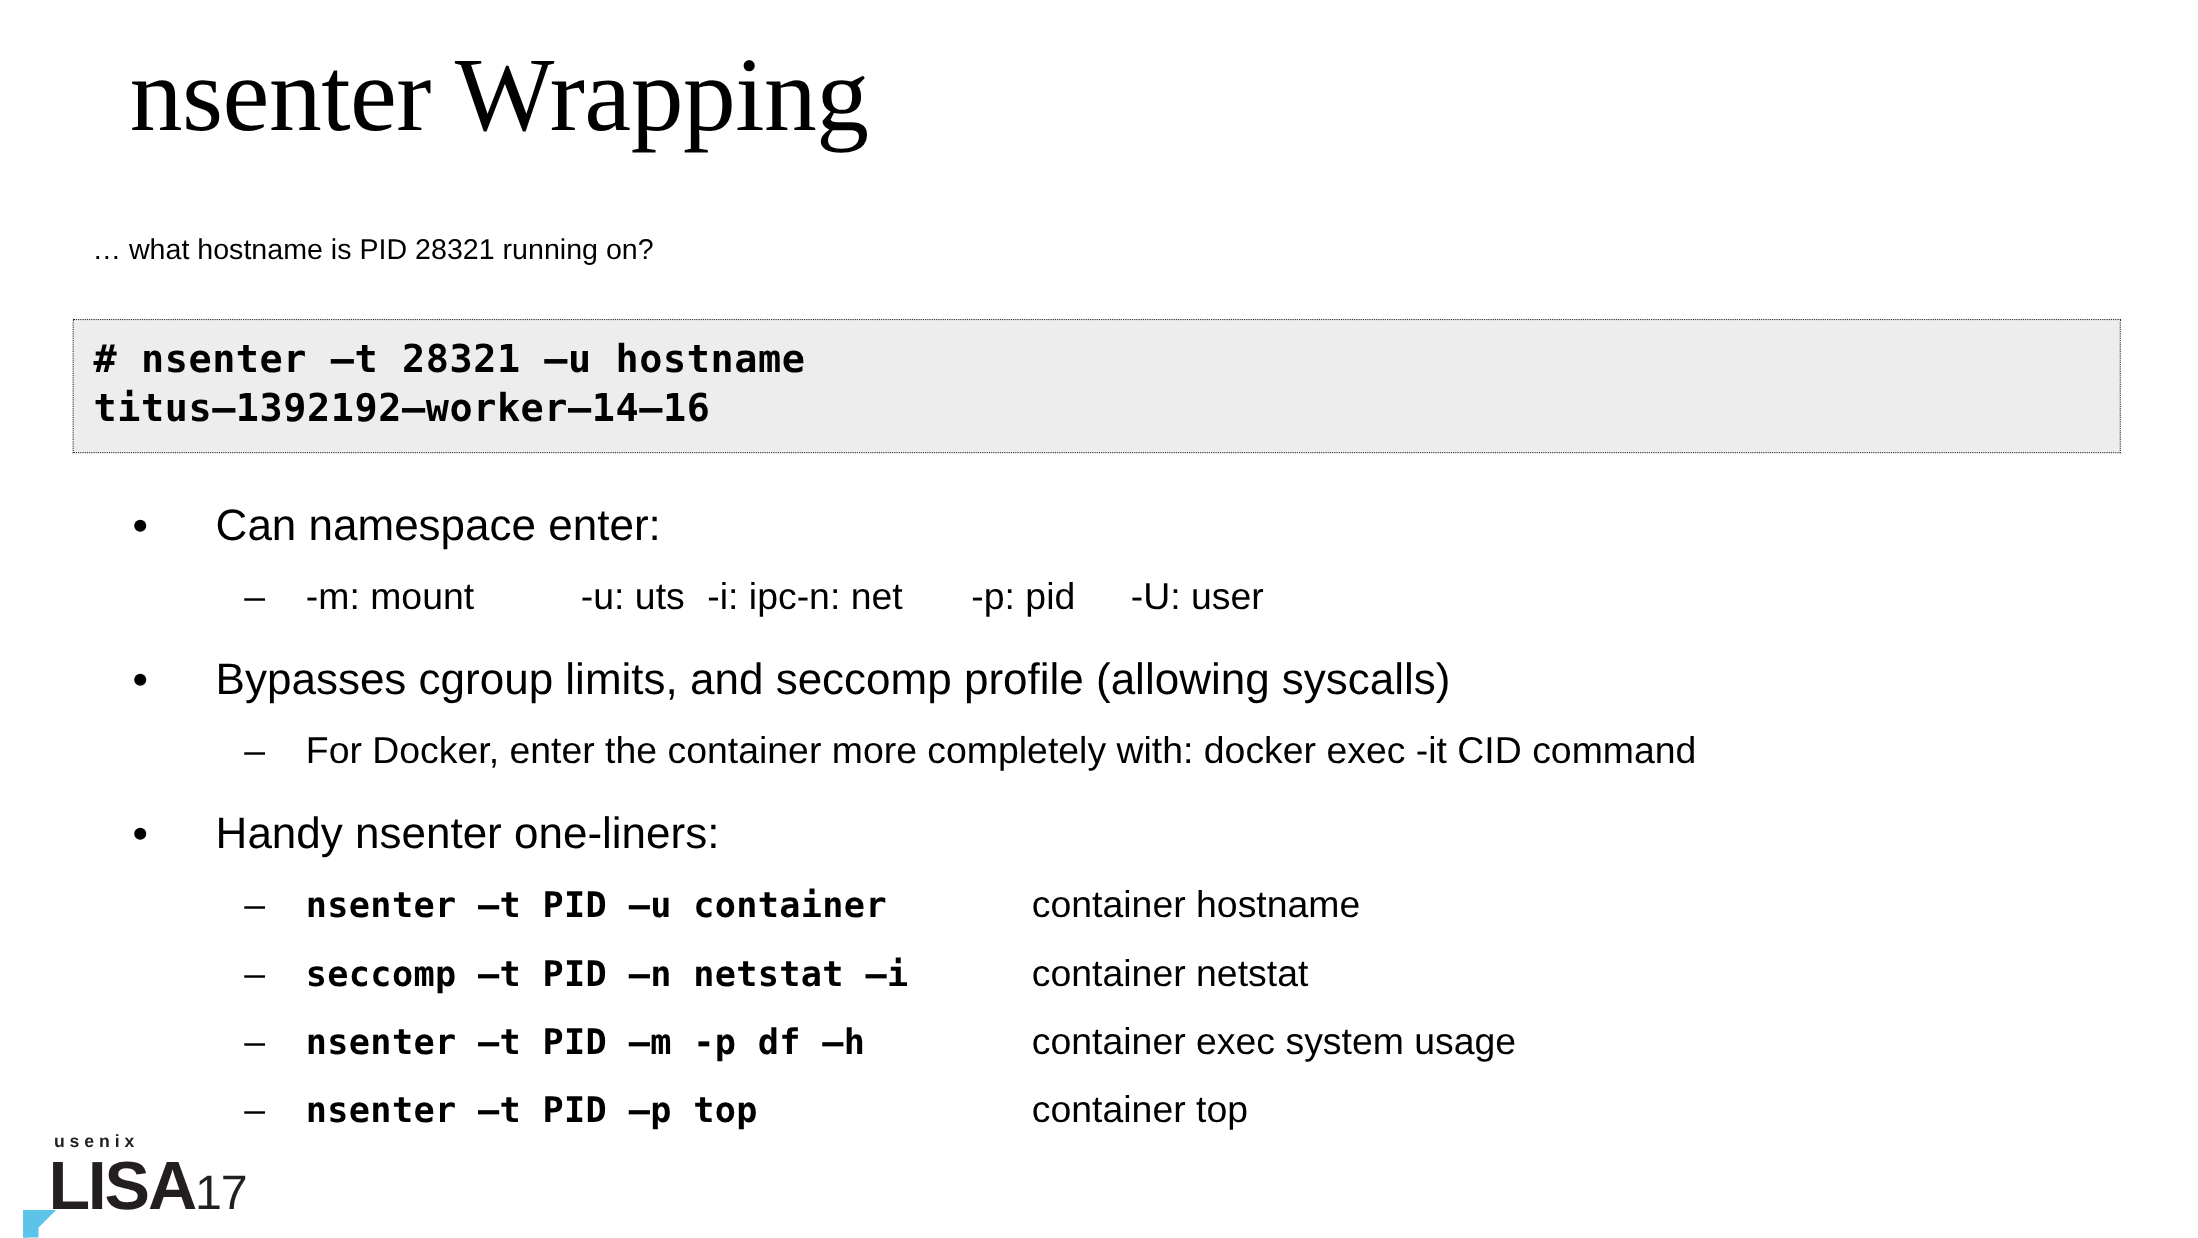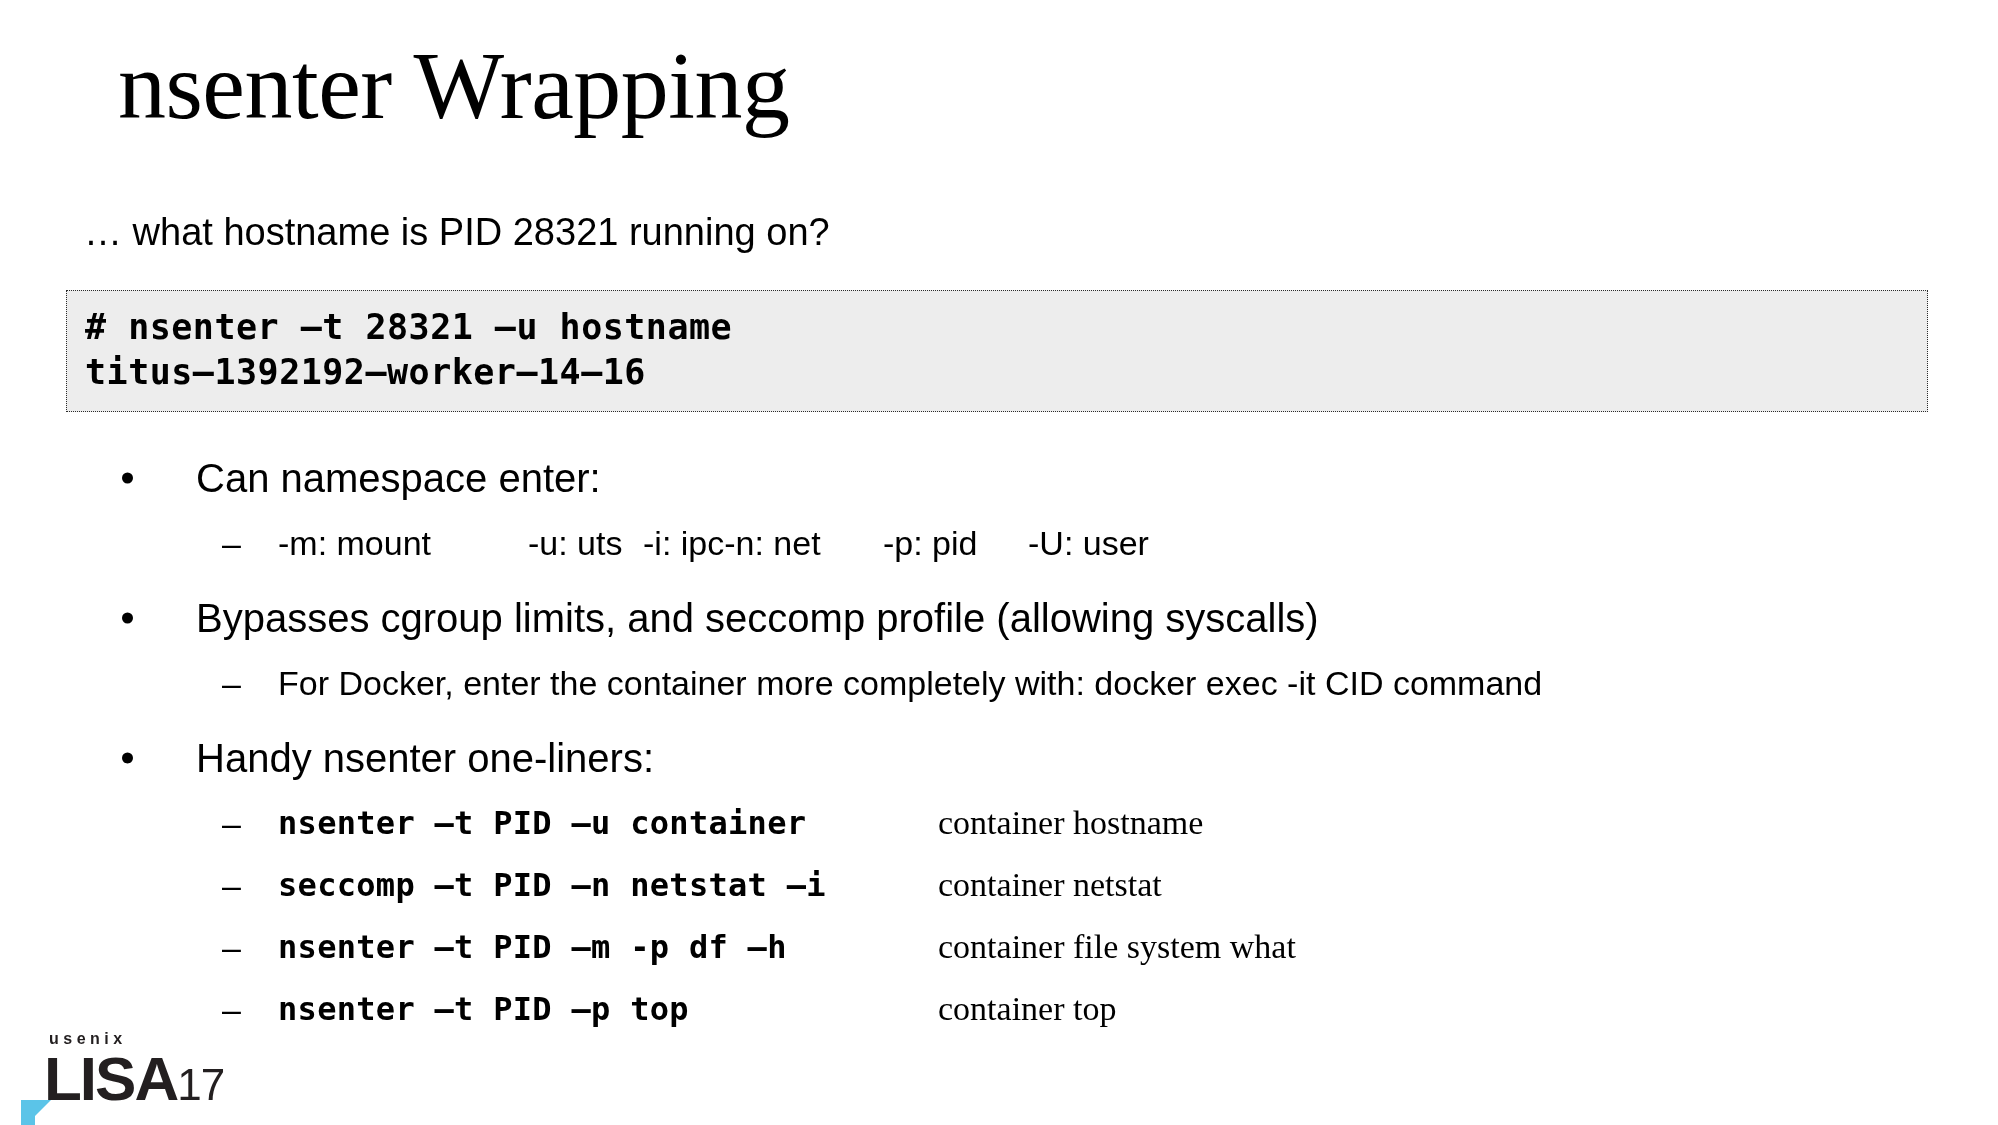--- a/index.html
+++ b/index.html
@@ -34,21 +34,21 @@
     letter-spacing: -0.5px;
     color: #000000;
     white-space: nowrap;
   }
 
   
   .lead-line {
     position: absolute;
     left: 84px;
     top: 211px;
-    font-size: 38px;
+    font-size: 26px;
     font-weight: 400;
     color: #000000;
     white-space: nowrap;
   }
 
   
   .code-block {
     position: absolute;
     left: 66px;
     top: 290px;
@@ -126,21 +126,21 @@
   .ns-cmd {
     font-family: "DejaVu Sans Mono", monospace;
     font-weight: bold;
     font-size: 32px;
     letter-spacing: 0.3px;
     white-space: pre;
     width: 660px;
     flex: 0 0 660px;
   }
   .ns-desc {
-    font-family: Liberation Serif, serif;
+    font-family: Liberation Sans, sans-serif;
     font-size: 34px;
     white-space: nowrap;
   }
 
   .opt-row {
     display: flex;
     align-items: baseline;
     white-space: nowrap;
   }
   .opt { display: inline-block; }
@@ -268,21 +268,21 @@
       <span class="ns-row">
         <span class="ns-cmd">seccomp –t PID –n netstat –i</span>
         <span class="ns-desc">container netstat</span>
       </span>
     </div>
 
     <div class="l2">
       <span class="bullet-dash">–</span>
       <span class="ns-row">
         <span class="ns-cmd">nsenter –t PID —m -p df –h</span>
-        <span class="ns-desc">container file system what</span>
+        <span class="ns-desc">container exec system usage</span>
       </span>
     </div>
 
     <div class="l2">
       <span class="bullet-dash">–</span>
       <span class="ns-row">
         <span class="ns-cmd">nsenter –t PID –p top</span>
         <span class="ns-desc">container top</span>
       </span>
     </div>

